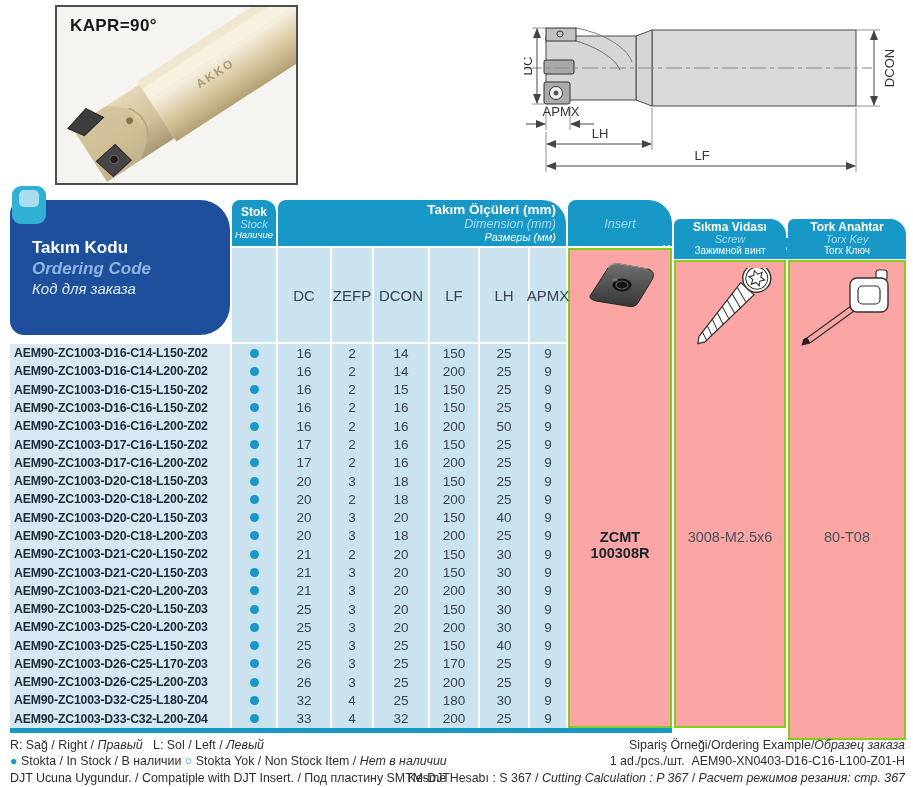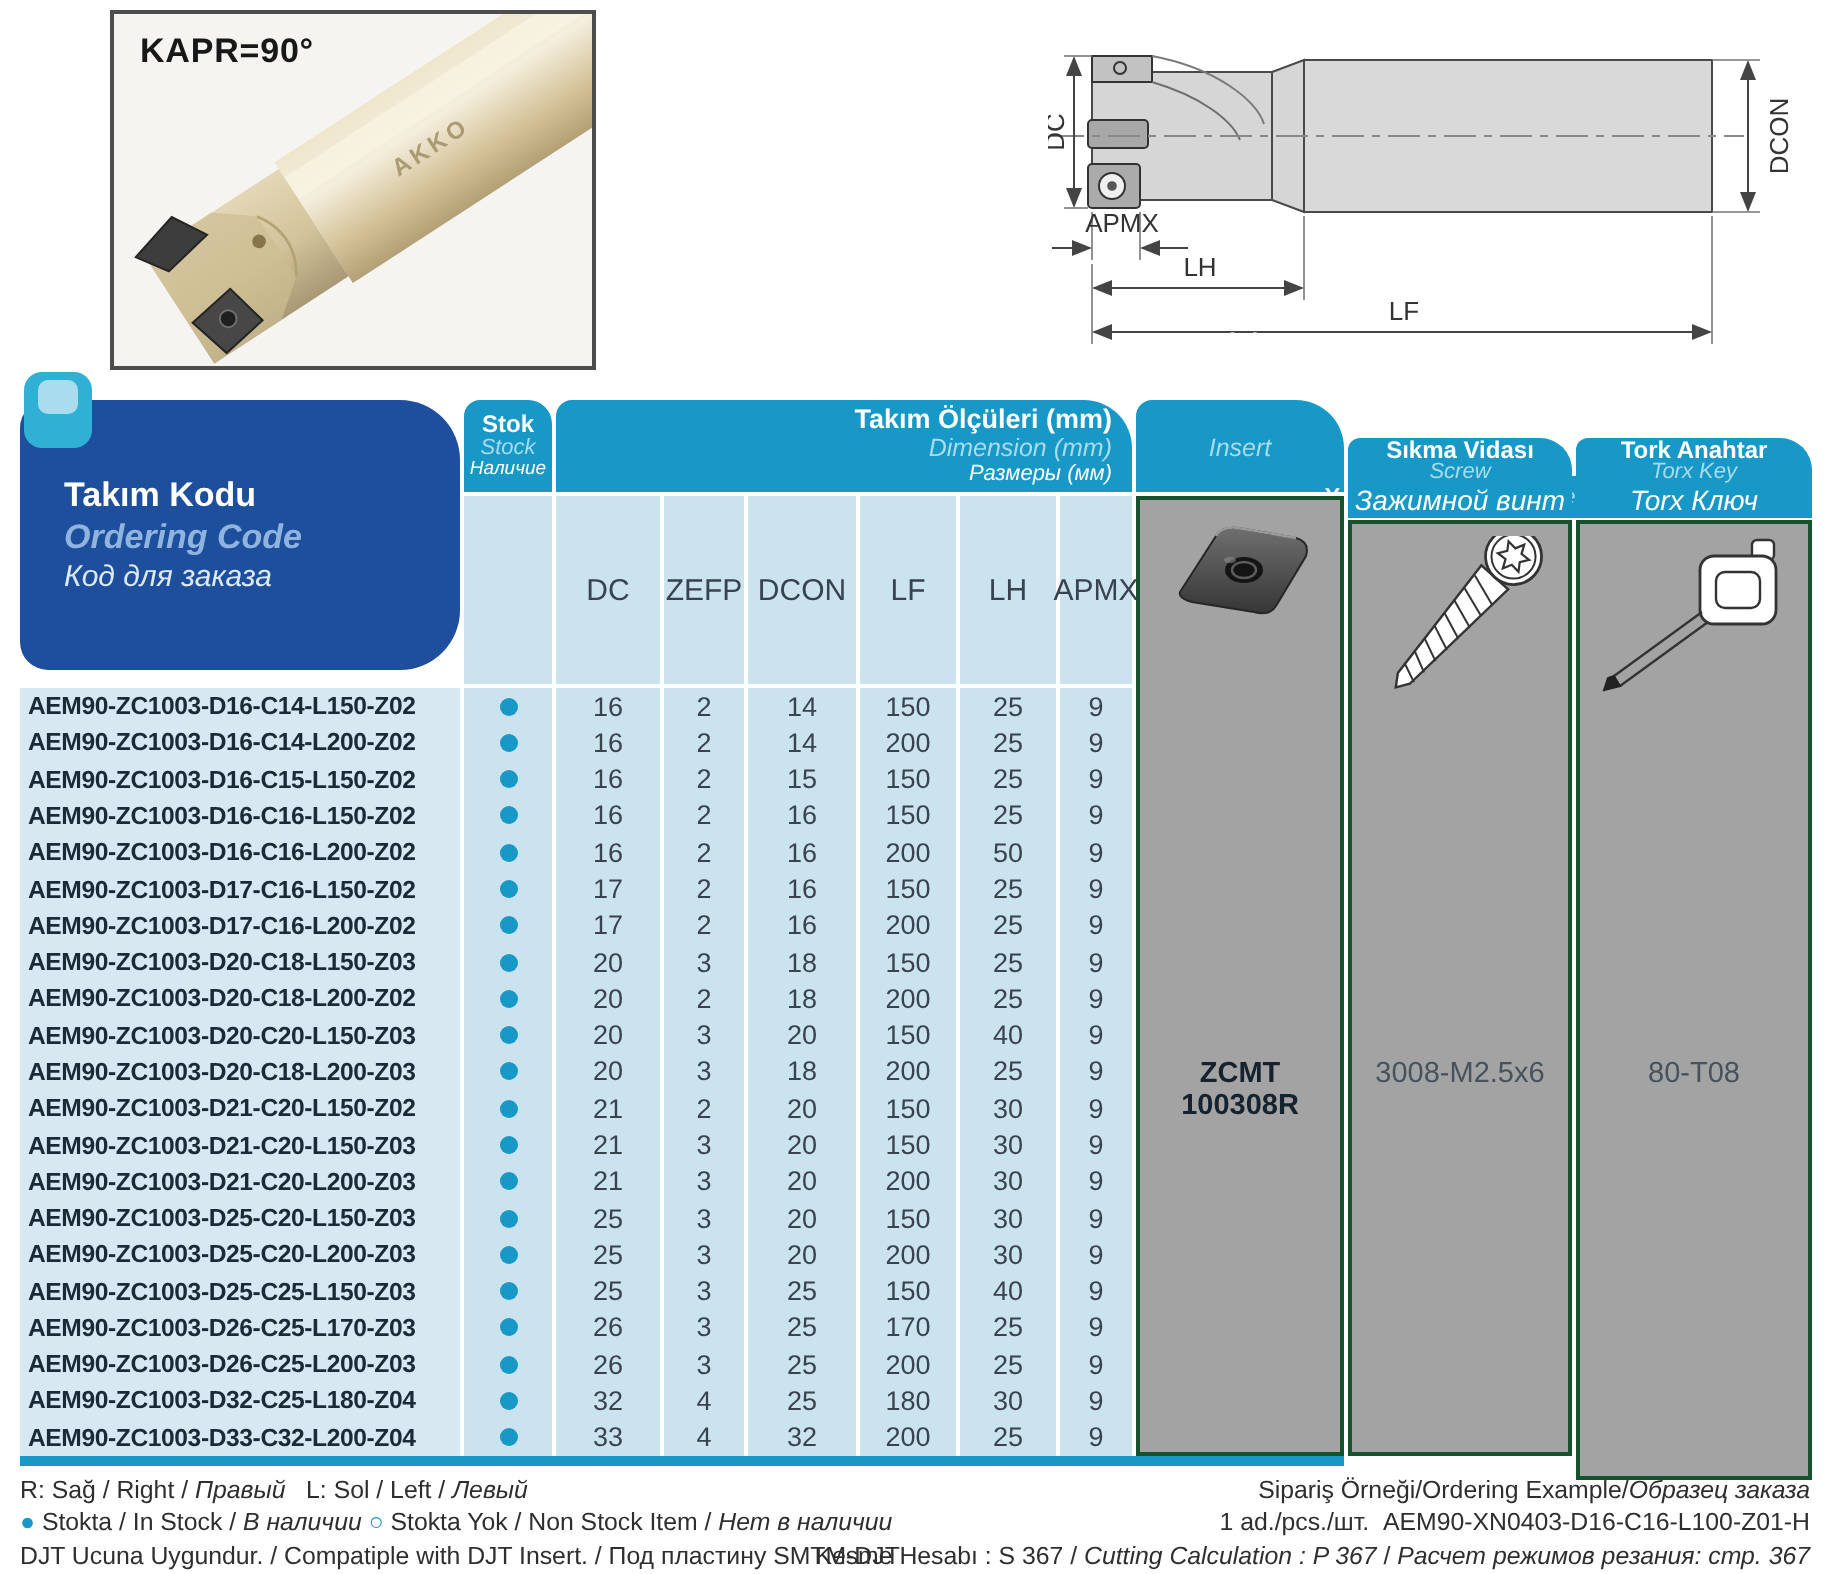--- a/index.html
+++ b/index.html
@@ -52,38 +52,38 @@
   .hdr-spare{position:absolute;left:674px;top:196px;width:232px;height:21px;border-radius:8px 18px 0 0;
              display:flex;justify-content:center;align-items:center;font-size:11.5px;margin-top:42px;}
   .hdr-spare span{white-space:pre;}
 
   .hdr-screw{position:absolute;left:674px;top:219px;width:112px;height:39px;border-radius:6px 16px 0 0;
              display:flex;flex-direction:column;justify-content:center;align-items:center;line-height:1.08;}
   .hdr-torx{position:absolute;left:788px;top:219px;width:118px;height:39px;border-radius:6px 16px 0 0;
             display:flex;flex-direction:column;justify-content:center;align-items:center;line-height:1.08;}
   .hdr-screw .h-tr,.hdr-torx .h-tr{font-size:12px;font-weight:bold;}
   .hdr-screw .h-en,.hdr-torx .h-en{font-size:11px;font-style:italic;color:#a7dbee;}
-  .hdr-screw .h-ru,.hdr-torx .h-ru{font-size:14px;font-style:italic;}
+  .hdr-screw .h-ru,.hdr-torx .h-ru{font-size:10px;}
 
   
   .dims-grid{display:grid;grid-template-columns:220px 44px 52px 40px 54px 48px 48px 36px;column-gap:2px;}
   .subheader{position:absolute;left:10px;top:248px;z-index:1;}
   .subheader .shc{height:94px;background:#cbe2ef;display:flex;align-items:center;justify-content:center;
                   font-size:15px;color:#37434e;}
   .subheader .blank-code{background:#fff;}
   .tbody{position:absolute;left:10px;top:344px;grid-auto-rows:18.29px;}
   .bc{background:#cbe2ef;display:flex;align-items:center;justify-content:center;}
   .bc.code{background:#d7e8f3;justify-content:flex-start;padding-left:4px;font-weight:bold;
            font-size:12.3px;letter-spacing:-0.2px;color:#1c2a38;box-sizing:border-box;}
   .bc.num{font-size:13.5px;color:#39434d;}
   .dot{width:9px;height:9px;border-radius:50%;background:#1898c6;}
   .bottom-bar{position:absolute;left:10px;top:728px;width:662px;height:5px;background:#1898c6;}
 
   
-  .wcol{position:absolute;background:#a3a3a3;border:2px solid #14532d;box-sizing:border-box;}
+  .wcol{position:absolute;background:#fca5a5;border:2px solid #84cc16;box-sizing:border-box;}
   .col-insert{left:568px;top:248px;width:104px;height:480px;}
   .col-screw{left:674px;top:260px;width:112px;height:468px;}
   .col-torx{left:788px;top:260px;width:118px;height:480px;}
   .wcol svg{display:block;margin:6px auto 0;}
   .part-code{position:absolute;left:0;right:0;text-align:center;font-size:14.5px;color:#47525d;}
   .col-insert .part-code{top:279px;font-weight:bold;color:#16222e;font-size:14.5px;}
   .col-screw .part-code,.col-torx .part-code{top:267px;}
 
   
   .footer-left{position:absolute;left:10px;top:737px;font-size:12.4px;color:#2e2e2e;line-height:16.4px;}
@@ -499,21 +499,21 @@
         <line x1="59" y1="38" x2="15" y2="70" stroke-width="1.2"></line>
         <line x1="62" y1="43" x2="18" y2="75" stroke-width="1.2"></line>
         <polygon points="15,70 18,75 10,77 12,71" fill="#222" stroke="#222"></polygon>
       </g>
     </svg>
     <div class="part-code">80-T08</div>
   </div>
 
   <div class="footer-left">
     <div><span>R: Sağ / Right / </span><span style="font-style: italic;">Правый</span><span>   L: Sol / Left / </span><span style="font-style: italic;">Левый</span></div>
-    <div><span style="color: rgb(24, 152, 198);">● </span><span>Stokta / In Stock / </span><span style="font-style: italic;">В наличии</span><span> </span><span style="color: rgb(24, 152, 198);">○ </span><span>Stokta Yok / Non Stock Item / </span><span style="font-style: italic;">Нет в наличии</span></div>
+    <div><span style="color: rgb(24, 152, 198);">● </span><span>Stokta / In Stock / </span><span style="">В наличии</span><span> </span><span style="color: rgb(24, 152, 198);">○ </span><span>Stokta Yok / Non Stock Item / </span><span style="font-style: italic;">Нет в наличии</span></div>
     <div><span>DJT Ucuna Uygundur. / Compatiple with DJT Insert. / Под пластину SMTM-DJT</span></div>
   </div>
   <div class="footer-right">
     <div><span>Sipariş Örneği/Ordering Example/</span><span style="font-style: italic;">Образец заказа</span></div>
     <div><span>1 ad./pcs./шт.  AEM90-XN0403-D16-C16-L100-Z01-H</span></div>
     <div><span>Kesme Hesabı : S 367 / </span><span style="font-style: italic;">Cutting Calculation : P 367</span><span> / </span><span style="font-style: italic;">Расчет режимов резания: стр. 367</span></div>
   </div>
 
 </div>
 

